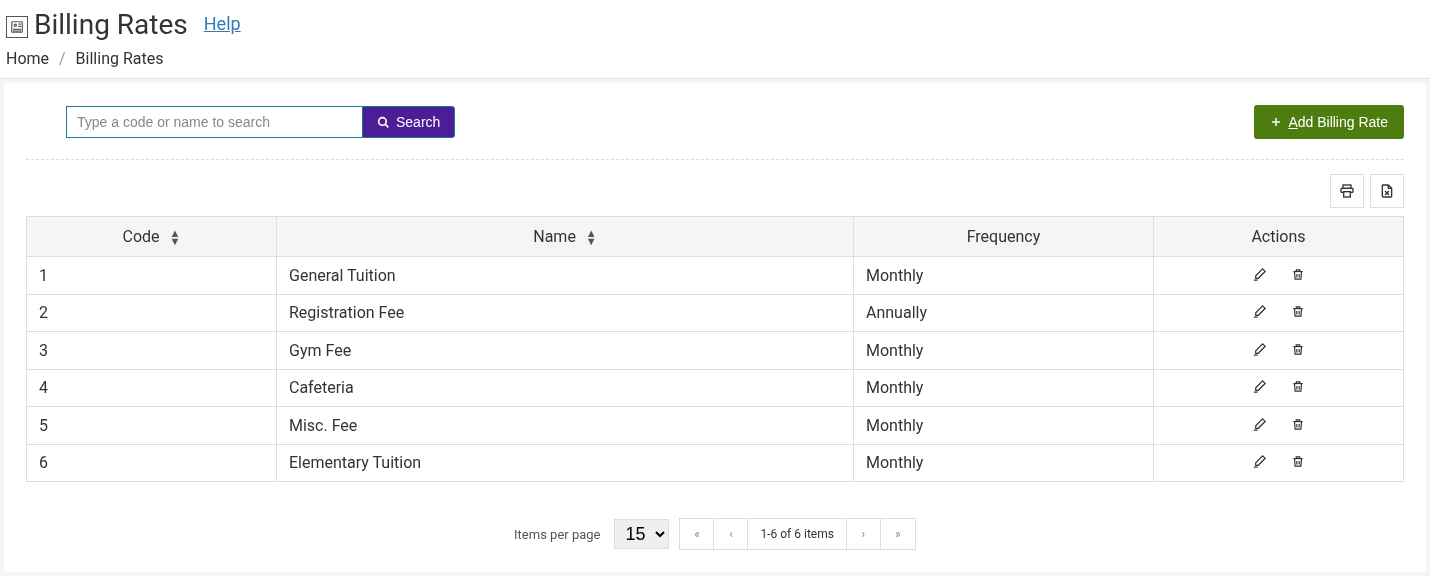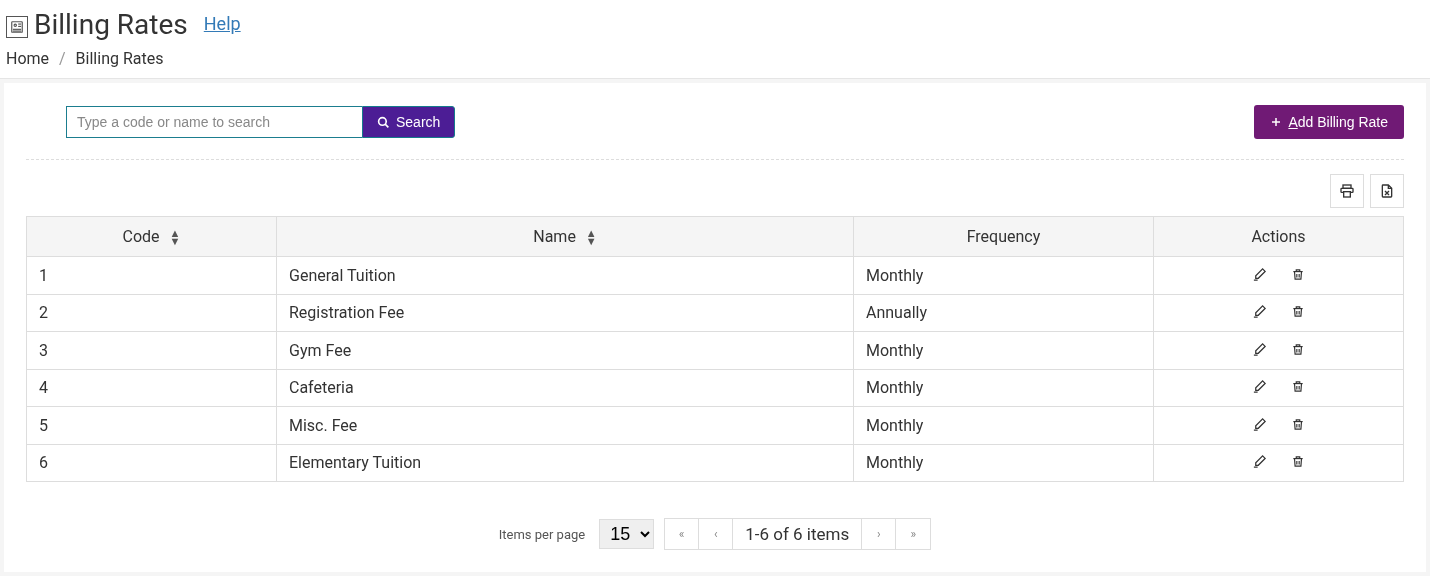--- a/index.html
+++ b/index.html
@@ -100,21 +100,21 @@
     height: 32px;
     border-radius: 3px;
   }
   .btn-search {
     background: #4c1d95;
     color: #fff;
     border-radius: 0 3px 3px 0;
     border: 1px solid #157a8c;
   }
   .btn-add {
-    background: #701a75;
+    background: #4d7c0f;
     color: #fff;
     height: 34px;
     padding: 0 16px;
     margin-left: 35px;
   }
   .btn-add span.u { text-decoration: underline; }
   .export-row {
     display: flex;
     justify-content: flex-end;
     gap: 6px;
@@ -202,21 +202,21 @@
     color: #888;
     font-size: 12px;
   }
   .pager .pbtn:last-child { border-right: none; }
   .pager .pinfo {
     padding: 0 12px;
     height: 30px;
     display: inline-flex;
     align-items: center;
     border-right: 1px solid #ddd;
-    font-size: 17px;
+    font-size: 12px;
     color: #333;
   }
   .col-code { width: 250px; }
   .col-freq { width: 300px; }
   .col-actions { width: 250px; }
   svg { display: block; }
 </style>
 </head>
 <body>
 

